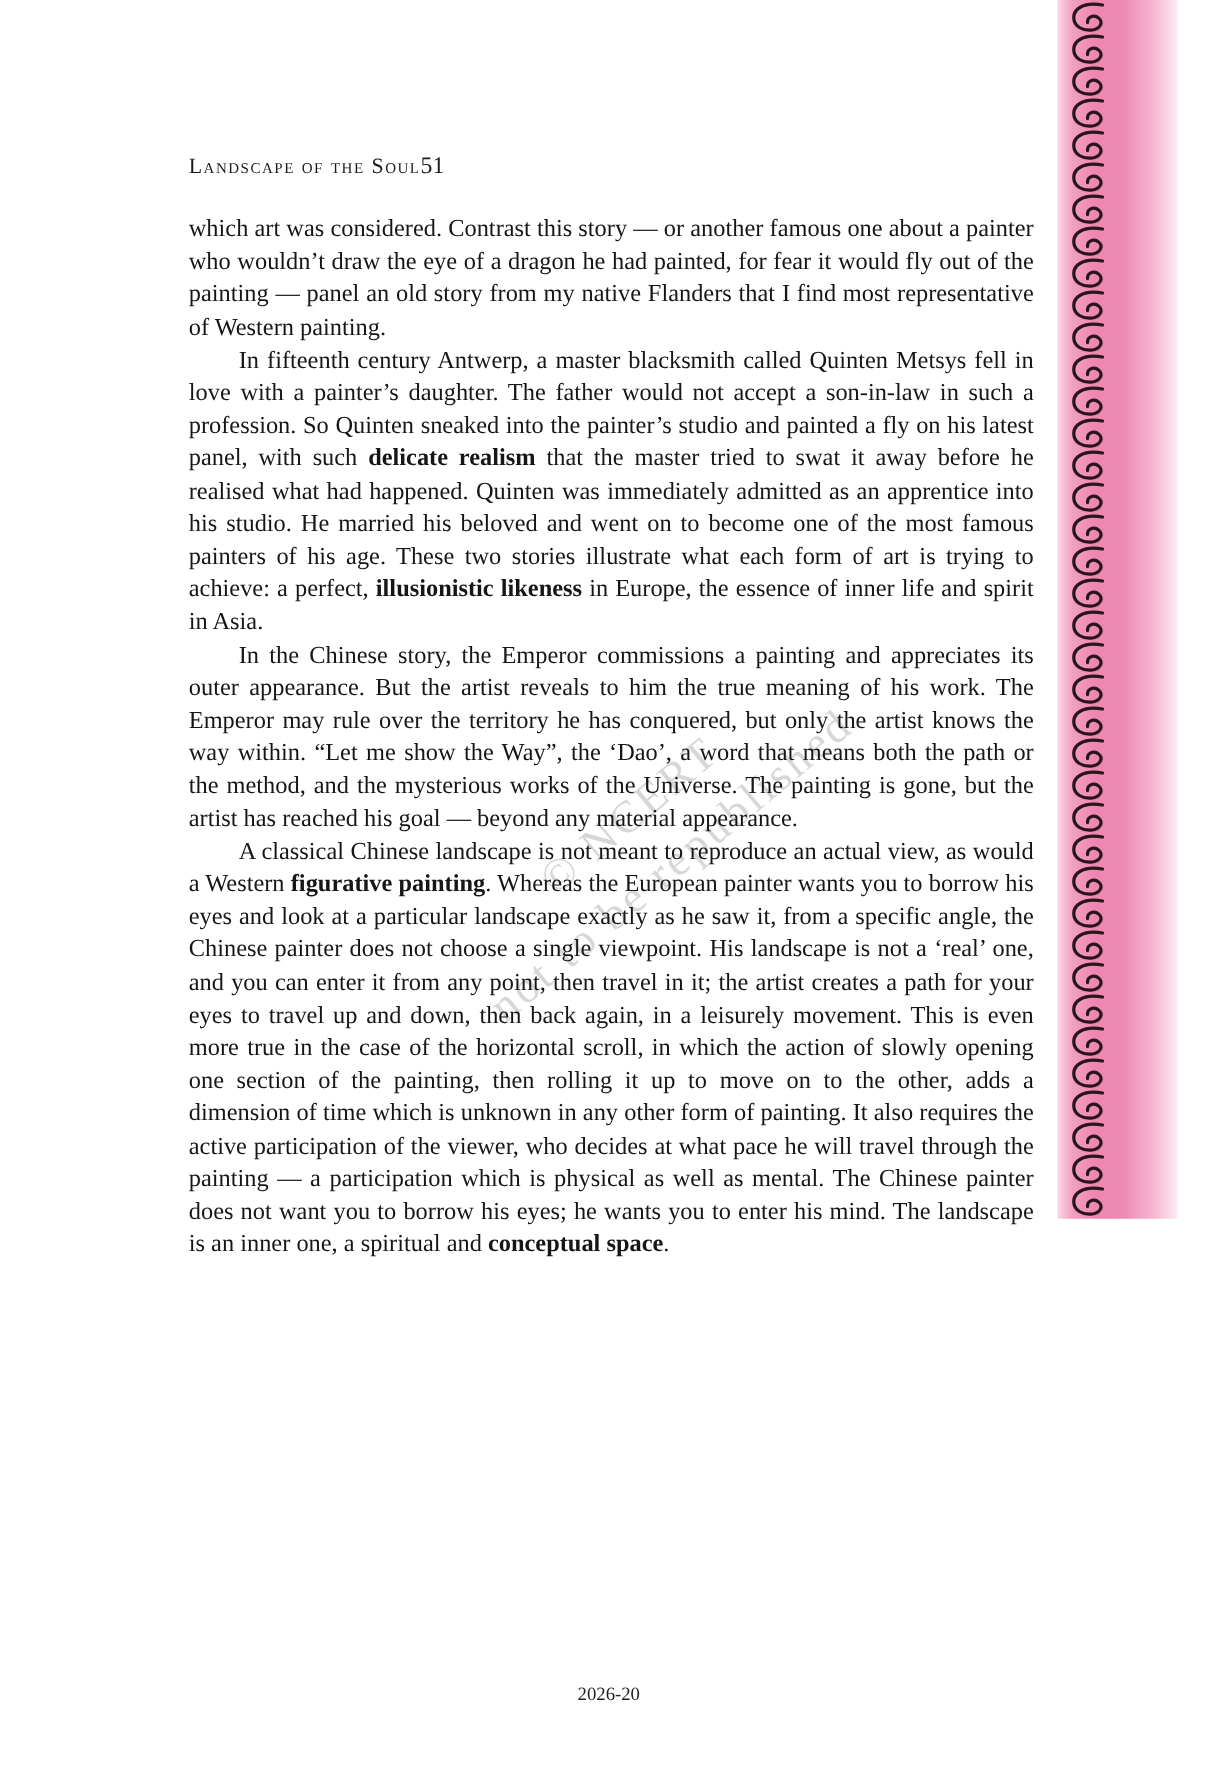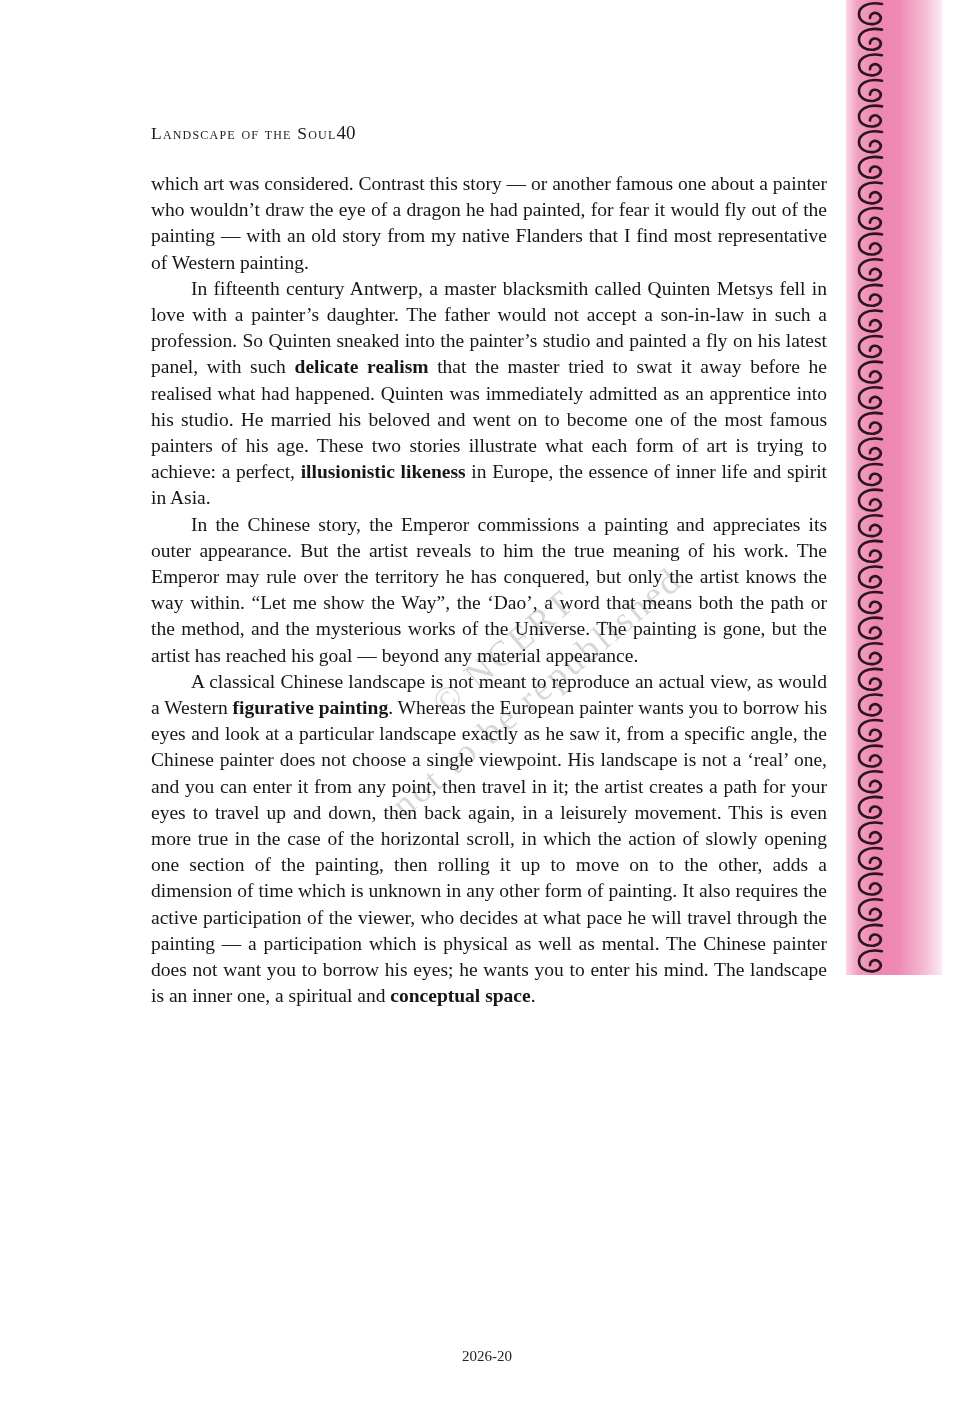--- a/index.html
+++ b/index.html
@@ -147,30 +147,30 @@
         <use href="#curl" x="2" y="871.4000000000001"></use>
         <use href="#curl" x="2" y="897"></use>
         <use href="#curl" x="2" y="922.6"></use>
         <use href="#curl" x="2" y="948.2"></use>
       </g>
   </svg>
 </div>
 
 <div class="page-header">
   <span class="running-title">Landscape of the Soul</span>
-  <span class="page-number">40</span>
+  <span class="page-number">51</span>
 </div>
 
 <div class="watermark">
   <div>© NCERT</div>
   <div>not to be republished</div>
 </div>
 
 <div class="body-text">
-    <p><span>which art was considered. Contrast this story — or another famous one about a painter who wouldn’t draw the eye of a dragon he had painted, for fear it would fly out of the painting — with an old story from my native Flanders that I find most representative of Western painting.</span></p>
+    <p><span>which art was considered. Contrast this story — or another famous one about a painter who wouldn’t draw the eye of a dragon he had painted, for fear it would fly out of the painting — panel an old story from my native Flanders that I find most representative of Western painting.</span></p>
     <p class="indent"><span>In fifteenth century Antwerp, a master blacksmith called Quinten Metsys fell in love with a painter’s daughter. The father would not accept a son-in-law in such a profession. So Quinten sneaked into the painter’s studio and painted a fly on his latest panel, with such </span><b>delicate realism</b><span> that the master tried to swat it away before he realised what had happened. Quinten was immediately admitted as an apprentice into his studio. He married his beloved and went on to become one of the most famous painters of his age. These two stories illustrate what each form of art is trying to achieve: a perfect, </span><b>illusionistic likeness</b><span> in Europe, the essence of inner life and spirit in Asia.</span></p>
     <p class="indent"><span>In the Chinese story, the Emperor commissions a painting and appreciates its outer appearance. But the artist reveals to him the true meaning of his work. The Emperor may rule over the territory he has conquered, but only the artist knows the way within. “Let me show the Way”, the ‘Dao’, a word that means both the path or the method, and the mysterious works of the Universe. The painting is gone, but the artist has reached his goal — beyond any material appearance.</span></p>
     <p class="indent"><span>A classical Chinese landscape is not meant to reproduce an actual view, as would a Western </span><b>figurative painting</b><span>. Whereas the European painter wants you to borrow his eyes and look at a particular landscape exactly as he saw it, from a specific angle, the Chinese painter does not choose a single viewpoint. His landscape is not a ‘real’ one, and you can enter it from any point, then travel in it; the artist creates a path for your eyes to travel up and down, then back again, in a leisurely movement. This is even more true in the case of the horizontal scroll, in which the action of slowly opening one section of the painting, then rolling it up to move on to the other, adds a dimension of time which is unknown in any other form of painting. It also requires the active participation of the viewer, who decides at what pace he will travel through the painting — a participation which is physical as well as mental. The Chinese painter does not want you to borrow his eyes; he wants you to enter his mind. The landscape is an inner one, a spiritual and </span><b>conceptual space</b><span>.</span></p>
   </div>
 
 <div class="page-footer">
   <span>2026-20</span>
 </div>
 
 </body></html>

